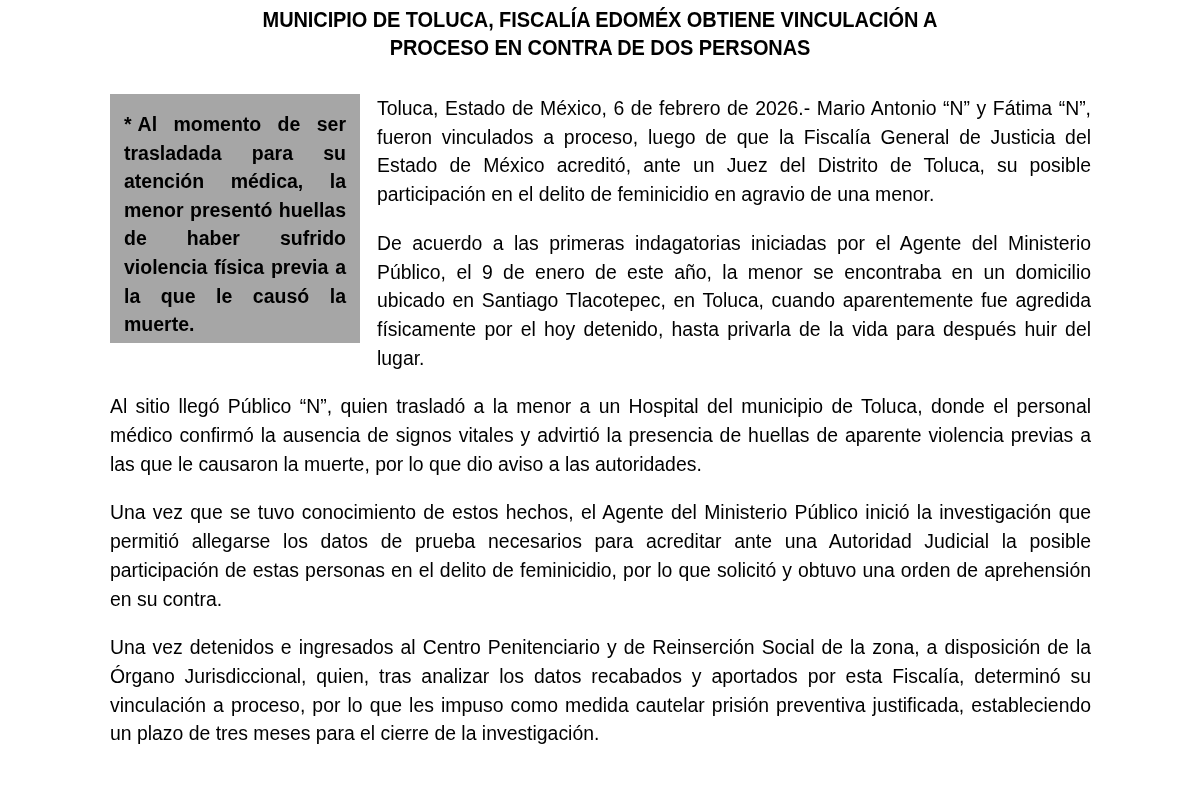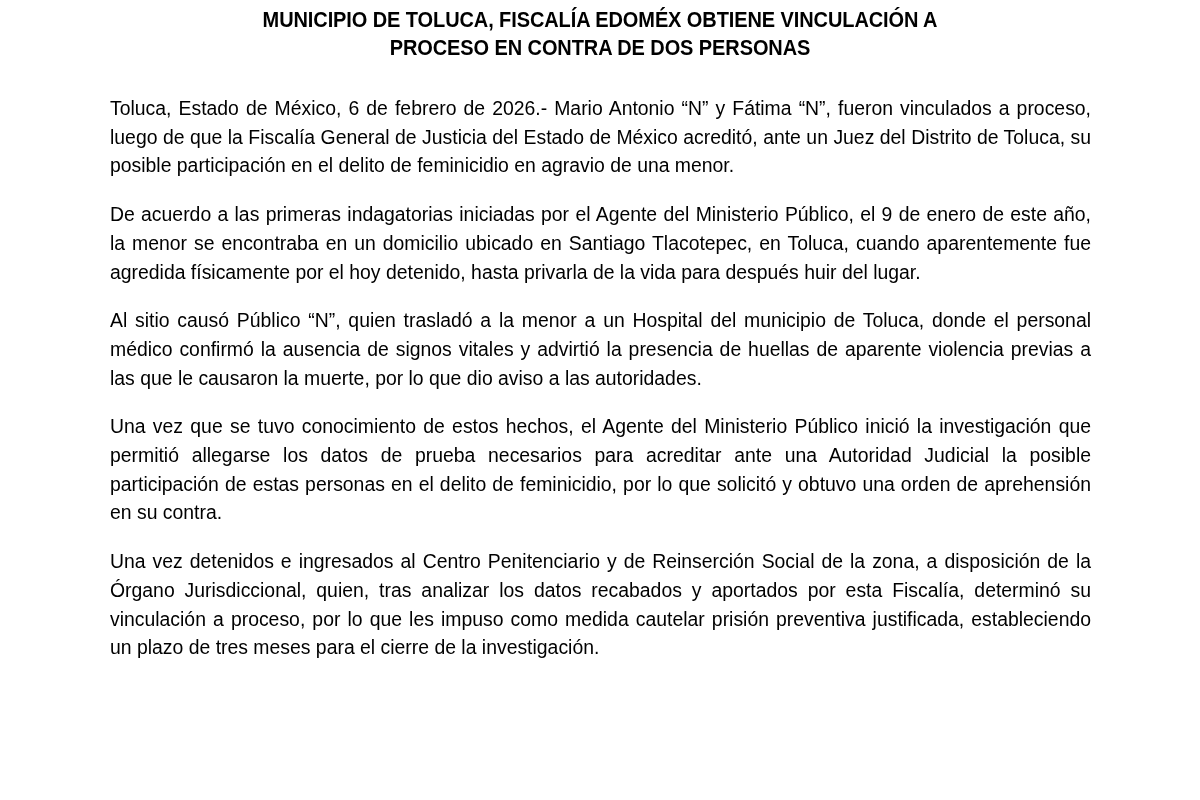--- a/index.html
+++ b/index.html
@@ -85,22 +85,25 @@
 <div class="page">
 
   <div class="headline">
     <span class="hl-line">POR EL DELITO DE FEMINICIDIO EN AGRAVIO DE UNA MENOR EN EL</span>
     <span class="hl-line">MUNICIPIO DE TOLUCA, FISCALÍA EDOMÉX OBTIENE VINCULACIÓN A</span>
     <span class="hl-line">PROCESO EN CONTRA DE DOS PERSONAS</span>
   </div>
 
   <div class="body-col">
 
+    <aside class="pullquote">
+      <span class="pq-star">*</span><span>Al momento de ser trasladada para su atención médica, la menor presentó huellas de haber sufrido violencia física previa a la que le causó la muerte.</span>
+    </aside>
 
     <p class="para"><b>Toluca, Estado de México, 6 de febrero de 2026</b><span>.- </span><b>Mario Antonio “N” y Fátima “N”,</b><span> fueron vinculados a proceso, luego de que la </span><b>Fiscalía General de Justicia del Estado de México</b><span> acreditó, ante un Juez del Distrito de Toluca, su posible participación en el </span><b>delito de feminicidio</b><span> en agravio de una menor.</span></p>
     <p class="para"><span>De acuerdo a las primeras indagatorias iniciadas por el Agente del Ministerio Público, el 9 de enero de este año, la menor se encontraba en un domicilio ubicado en Santiago Tlacotepec, en Toluca, cuando aparentemente fue agredida físicamente por el hoy detenido, hasta privarla de la vida para después huir del lugar.</span></p>
     <div class="clearer"></div>
-    <p class="para"><span>Al sitio causó </span><b>Público “N”</b><span>, quien trasladó a la menor a un Hospital del municipio de Toluca, donde el personal médico confirmó la ausencia de signos vitales y advirtió la presencia de huellas de aparente violencia previas a las que le causaron la muerte, por lo que dio aviso a las autoridades.</span></p>
+    <p class="para"><span>Al sitio llegó </span><b>Público “N”</b><span>, quien trasladó a la menor a un Hospital del municipio de Toluca, donde el personal médico confirmó la ausencia de signos vitales y advirtió la presencia de huellas de aparente violencia previas a las que le causaron la muerte, por lo que dio aviso a las autoridades.</span></p>
     <p class="para"><span>Una vez que se tuvo conocimiento de estos hechos, el Agente del Ministerio Público inició la investigación que permitió allegarse los datos de prueba necesarios para acreditar ante una Autoridad Judicial la posible participación de estas personas en el </span><b>delito de feminicidio</b><span>, por lo que solicitó y obtuvo una orden de aprehensión en su contra.</span></p>
     <p class="para"><span>Una vez detenidos e ingresados al Centro Penitenciario y de Reinserción Social de la zona, a disposición de la Órgano Jurisdiccional, quien, tras analizar los datos recabados y aportados por esta </span><b>Fiscalía</b><span>, determinó su </span><b>vinculación a proceso</b><span>, por lo que les impuso como medida cautelar prisión preventiva justificada, estableciendo un plazo de tres meses para el cierre de la investigación.</span></p>
 
   </div>
 </div>
 
 </body></html>

